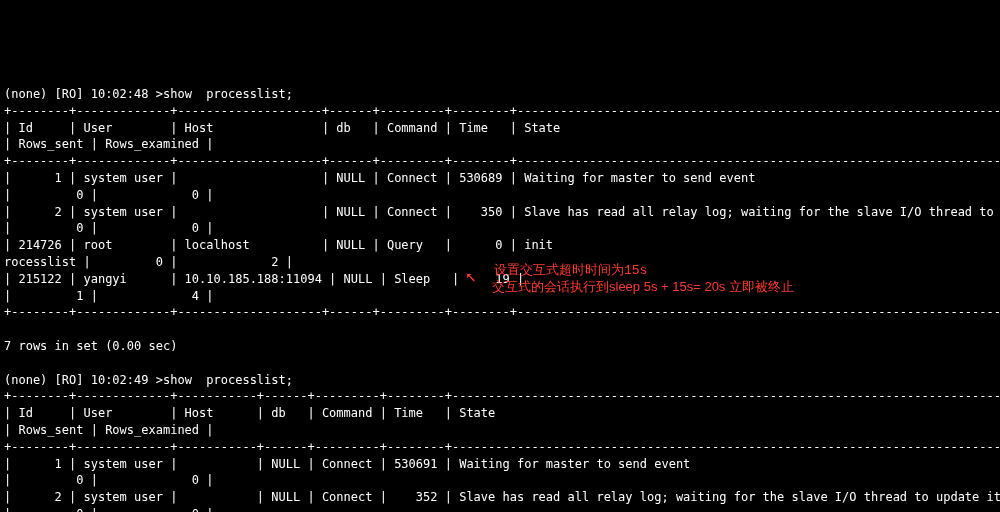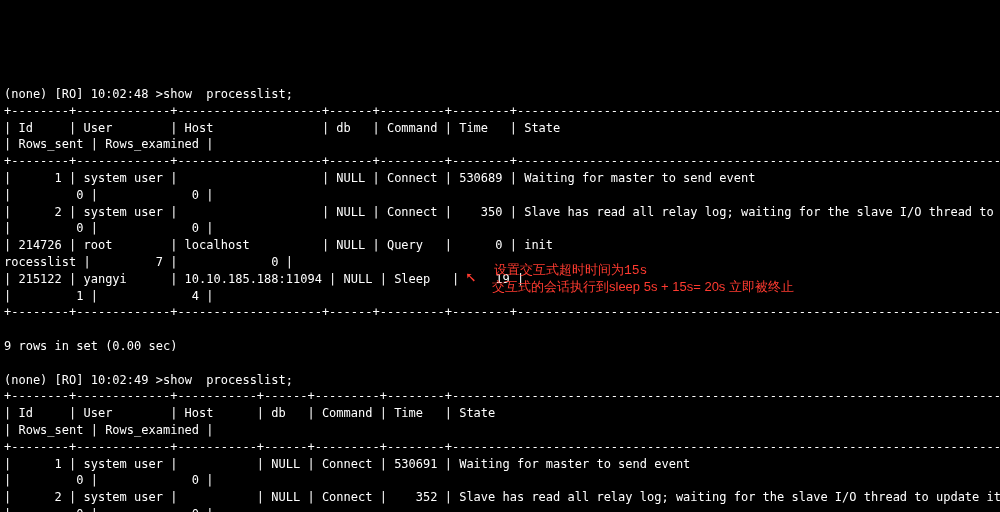--- a/index.html
+++ b/index.html
@@ -37,26 +37,26 @@
 <span>(none) [RO] 10:02:48 &gt;</span><span>show  processlist;</span>
 <span>+--------+-------------+--------------------+------+---------+--------+----------------------------------------------------------------------------+-------------------+-----------+---------------+</span>
 <span>| Id     | User        | Host               | db   | Command | Time   | State                                                                      | Info              </span>
 <span>| Rows_sent | Rows_examined |</span>
 <span>+--------+-------------+--------------------+------+---------+--------+----------------------------------------------------------------------------+-------------------+-----------+---------------+</span>
 <span>|      1 | system user |                    | NULL | Connect | 530689 | Waiting for master to send event                                           | NULL              </span>
 <span>|         0 |             0 |</span>
 <span>|      2 | system user |                    | NULL | Connect |    350 | Slave has read all relay log; waiting for the slave I/O thread to update it | NULL              </span>
 <span>|         0 |             0 |</span>
 <span>| 214726 | root        | localhost          | NULL | Query   |      0 | init                                                                       | show  p</span>
-<span>rocesslist |         7 |             0 |</span>
+<span>rocesslist |         0 |             2 |</span>
 <span>| 215122 | yangyi      | 10.10.185.188:11094 | NULL | Sleep   |     19 |</span>
 <span>|         1 |             4 |</span>
 <span>+--------+-------------+--------------------+------+---------+--------+----------------------------------------------------------------------------+-------------------+-----------+---------------+</span>
 
-<span>9 rows in set (0.00 sec)</span>
+<span>7 rows in set (0.00 sec)</span>
 
 <span>(none) [RO] 10:02:49 &gt;</span><span>show  processlist;</span>
 <span>+--------+-------------+-----------+------+---------+--------+----------------------------------------------------------------------------+-------------------+-----------+---------------+</span>
 <span>| Id     | User        | Host      | db   | Command | Time   | State                                                                      | Info              </span>
 <span>| Rows_sent | Rows_examined |</span>
 <span>+--------+-------------+-----------+------+---------+--------+----------------------------------------------------------------------------+-------------------+-----------+---------------+</span>
 <span>|      1 | system user |           | NULL | Connect | 530691 | Waiting for master to send event                                           | NULL              </span>
 <span>|         0 |             0 |</span>
 <span>|      2 | system user |           | NULL | Connect |    352 | Slave has read all relay log; waiting for the slave I/O thread to update it | NULL              </span>
 <span>|         0 |             0 |</span>

